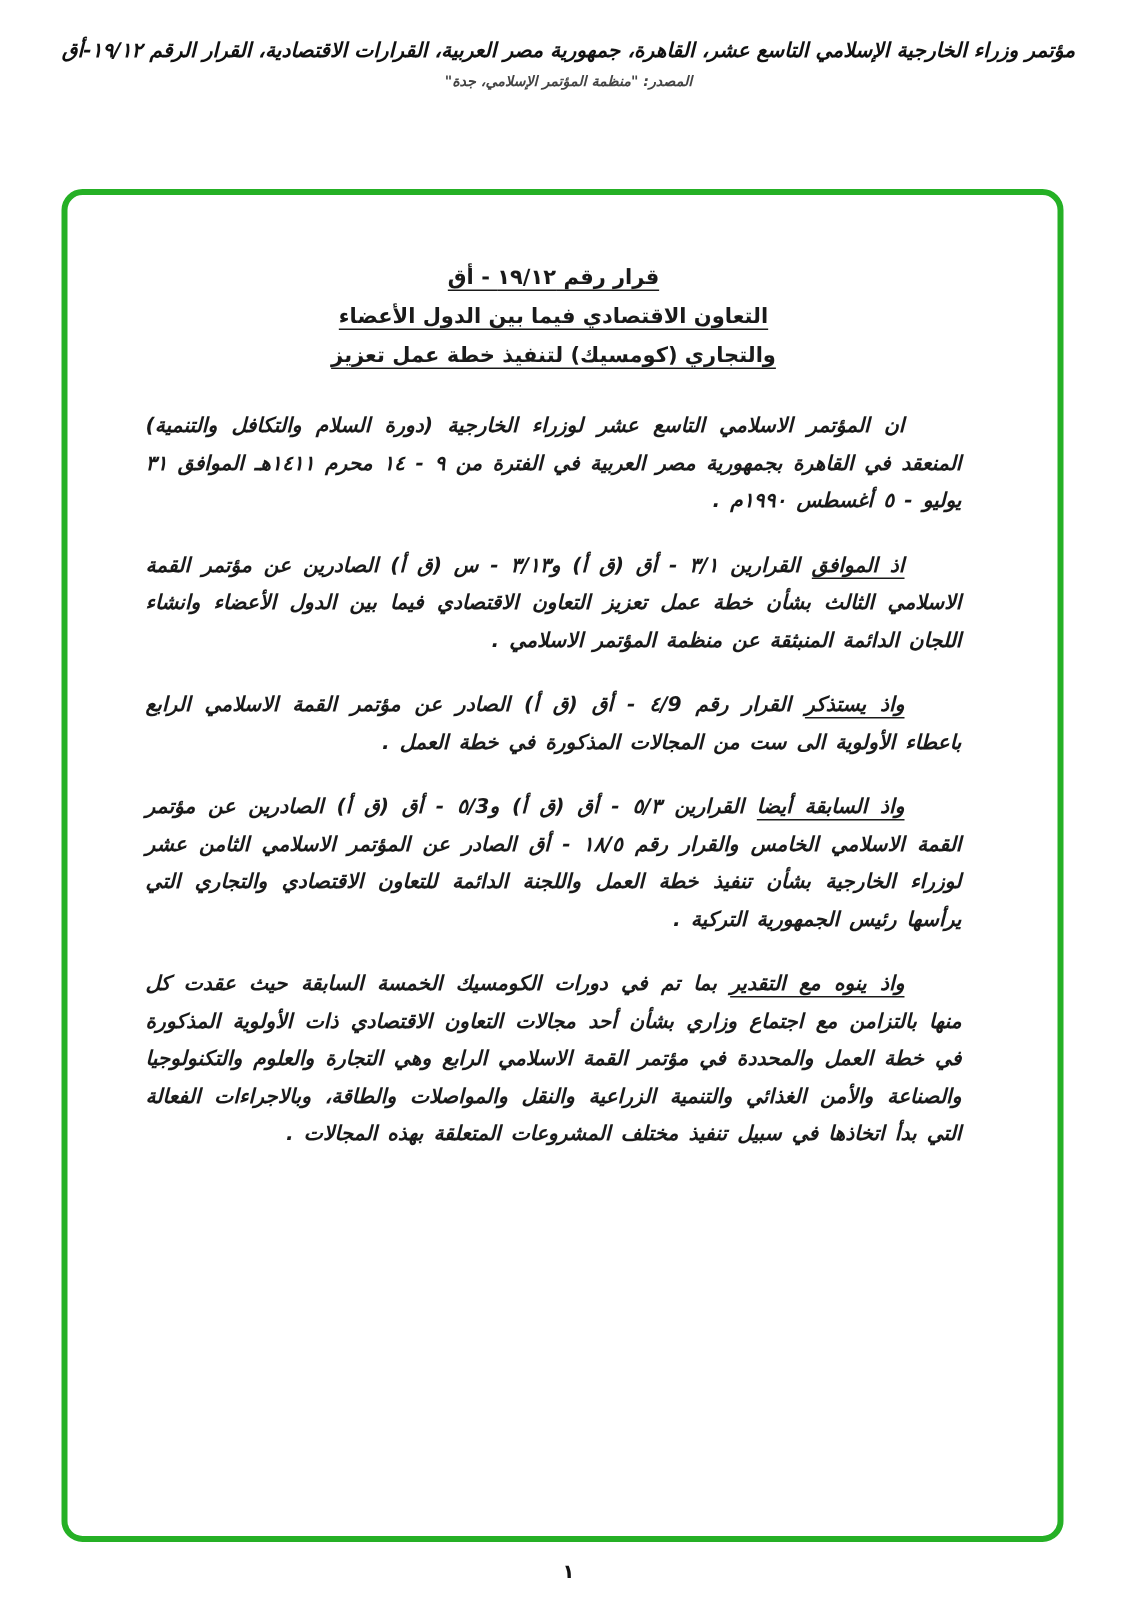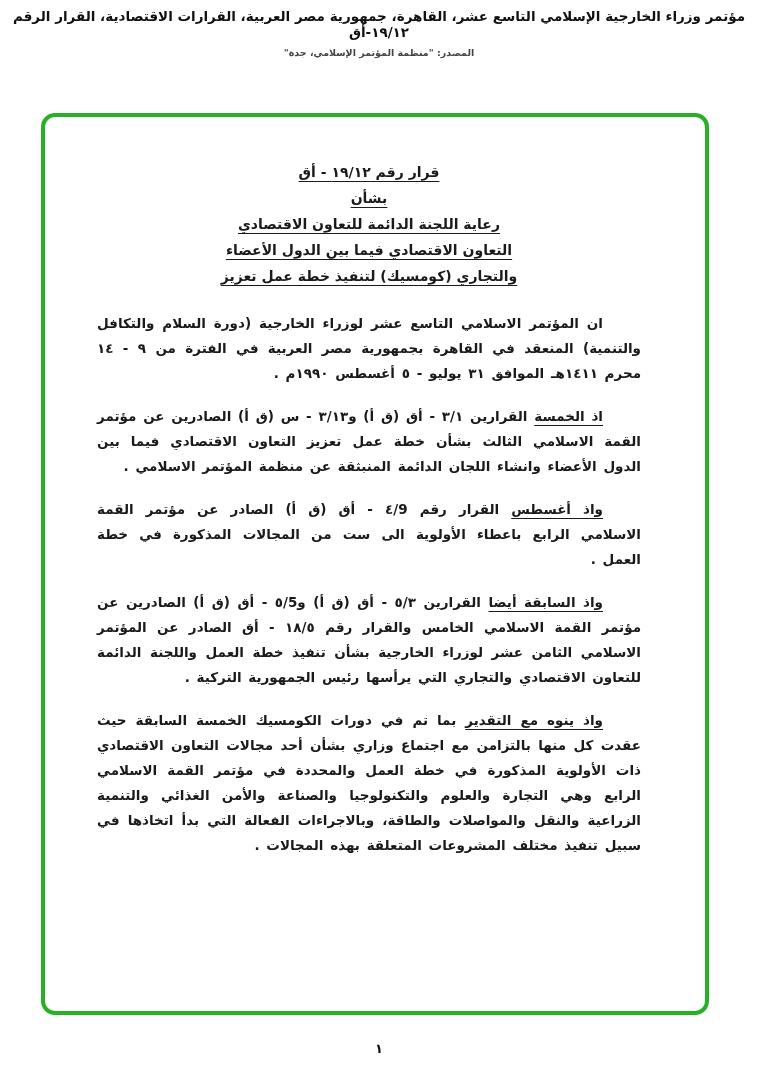--- a/index.html
+++ b/index.html
@@ -11,38 +11,39 @@
     width: 758px;
     height: 1078px;
     position: relative;
     font-family: "DejaVu Sans", sans-serif;
     color: #1a1a1a;
     overflow: hidden;
   }
   .page-header {
     direction: rtl;
     text-align: center;
-    padding-top: 8px;
+    padding-top: 26px;
+    font-style: italic;
   }
   .header-title {
     font-size: 13.5px;
     font-weight: 700;
     color: #111;
     letter-spacing: 0;
   }
   .header-source {
     font-size: 9.5px;
     font-weight: 700;
     color: #444;
     margin-top: 7px;
   }
   .doc-frame {
     position: absolute;
     left: 41px;
-    top: 113px;
+    top: 126px;
     width: 668px;
     height: 902px;
     border: 4px solid #25b025;
     border-radius: 14px;
     box-sizing: border-box;
     background: #ffffff;
   }
   .doc-inner {
     direction: rtl;
     padding: 42px 64px 0 52px;
@@ -60,20 +61,21 @@
     white-space: nowrap;
   }
   .para {
     font-size: 13.5px;
     font-weight: 700;
     line-height: 25px;
     text-align: justify;
     text-indent: 38px;
     margin: 12px 0 18px 0;
     word-spacing: 2px;
+    font-style: italic;
   }
   .para .lead {
     text-decoration: underline;
     text-underline-offset: 4px;
   }
   .page-footer {
     position: absolute;
     bottom: 22px;
     left: 0;
     width: 100%;
@@ -89,32 +91,30 @@
 <header class="page-header">
   <div class="header-title">مؤتمر وزراء الخارجية الإسلامي التاسع عشر، القاهرة، جمهورية مصر العربية، القرارات الاقتصادية، القرار الرقم ١٩/١٢-أق</div>
   <div class="header-source">المصدر:  "منظمة المؤتمر الإسلامي، جدة"</div>
 </header>
 
 <div class="doc-frame">
   <div class="doc-inner">
 
     <div class="doc-title-block">
       <div class="doc-title-line">قرار رقم ١٩/١٢ - أق</div>
-      <div class="doc-title-line">بشأن</div>
-      <div class="doc-title-line">رعاية اللجنة الدائمة للتعاون الاقتصادي</div>
       <div class="doc-title-line">التعاون الاقتصادي فيما بين الدول الأعضاء</div>
       <div class="doc-title-line">والتجاري (كومسيك) لتنفيذ خطة عمل تعزيز</div>
     </div>
 
     <p class="para"><span class="lead"></span><span>ان المؤتمر الاسلامي التاسع عشر لوزراء الخارجية (دورة السلام والتكافل والتنمية) المنعقد في القاهرة بجمهورية مصر العربية في الفترة من ٩ - ١٤ محرم ١٤١١هـ الموافق ٣١ يوليو - ٥ أغسطس ١٩٩٠م .</span></p>
 
-    <p class="para"><span class="lead">اذ الخمسة</span><span> القرارين ٣/١ - أق (ق أ) و٣/١٣ - س (ق أ) الصادرين عن مؤتمر القمة الاسلامي الثالث بشأن خطة عمل تعزيز التعاون الاقتصادي فيما بين الدول الأعضاء وانشاء اللجان الدائمة المنبثقة عن منظمة المؤتمر الاسلامي .</span></p>
+    <p class="para"><span class="lead">اذ الموافق</span><span> القرارين ٣/١ - أق (ق أ) و٣/١٣ - س (ق أ) الصادرين عن مؤتمر القمة الاسلامي الثالث بشأن خطة عمل تعزيز التعاون الاقتصادي فيما بين الدول الأعضاء وانشاء اللجان الدائمة المنبثقة عن منظمة المؤتمر الاسلامي .</span></p>
 
-    <p class="para"><span class="lead">واذ أغسطس</span><span> القرار رقم ٤/9 - أق (ق أ) الصادر عن مؤتمر القمة الاسلامي الرابع باعطاء الأولوية الى ست من المجالات المذكورة في خطة العمل .</span></p>
+    <p class="para"><span class="lead">واذ يستذكر</span><span> القرار رقم ٤/9 - أق (ق أ) الصادر عن مؤتمر القمة الاسلامي الرابع باعطاء الأولوية الى ست من المجالات المذكورة في خطة العمل .</span></p>
 
-    <p class="para"><span class="lead">واذ السابقة أيضا</span><span> القرارين ٥/٣ - أق (ق أ) و٥/5 - أق (ق أ) الصادرين عن مؤتمر القمة الاسلامي الخامس والقرار رقم ١٨/٥ - أق الصادر عن المؤتمر الاسلامي الثامن عشر لوزراء الخارجية بشأن تنفيذ خطة العمل واللجنة الدائمة للتعاون الاقتصادي والتجاري التي يرأسها رئيس الجمهورية التركية .</span></p>
+    <p class="para"><span class="lead">واذ السابقة أيضا</span><span> القرارين ٥/٣ - أق (ق أ) و٥/3 - أق (ق أ) الصادرين عن مؤتمر القمة الاسلامي الخامس والقرار رقم ١٨/٥ - أق الصادر عن المؤتمر الاسلامي الثامن عشر لوزراء الخارجية بشأن تنفيذ خطة العمل واللجنة الدائمة للتعاون الاقتصادي والتجاري التي يرأسها رئيس الجمهورية التركية .</span></p>
 
     <p class="para"><span class="lead">واذ ينوه مع التقدير</span><span> بما تم في دورات الكومسيك الخمسة السابقة حيث عقدت كل منها بالتزامن مع اجتماع وزاري بشأن أحد مجالات التعاون الاقتصادي ذات الأولوية المذكورة في خطة العمل والمحددة في مؤتمر القمة الاسلامي الرابع وهي التجارة والعلوم والتكنولوجيا والصناعة والأمن الغذائي والتنمية الزراعية والنقل والمواصلات والطاقة، وبالاجراءات الفعالة التي بدأ اتخاذها في سبيل تنفيذ مختلف المشروعات المتعلقة بهذه المجالات .</span></p>
 
   </div>
 </div>
 
 <footer class="page-footer">١</footer>
 
 </body></html>

